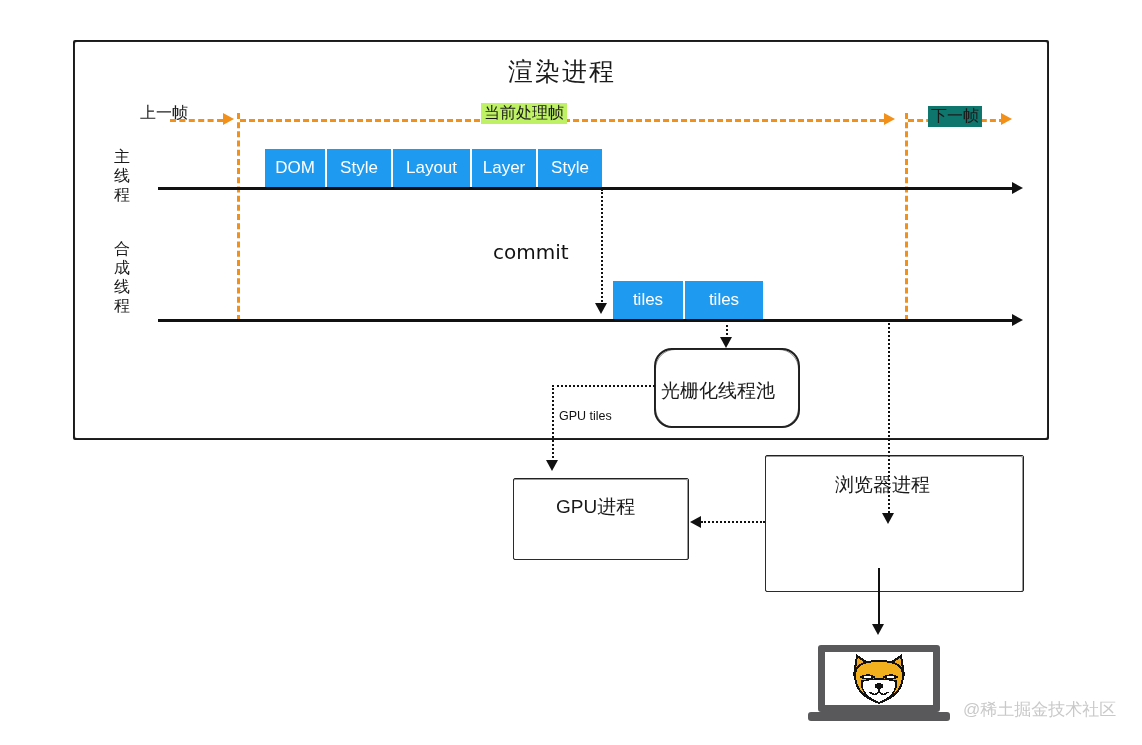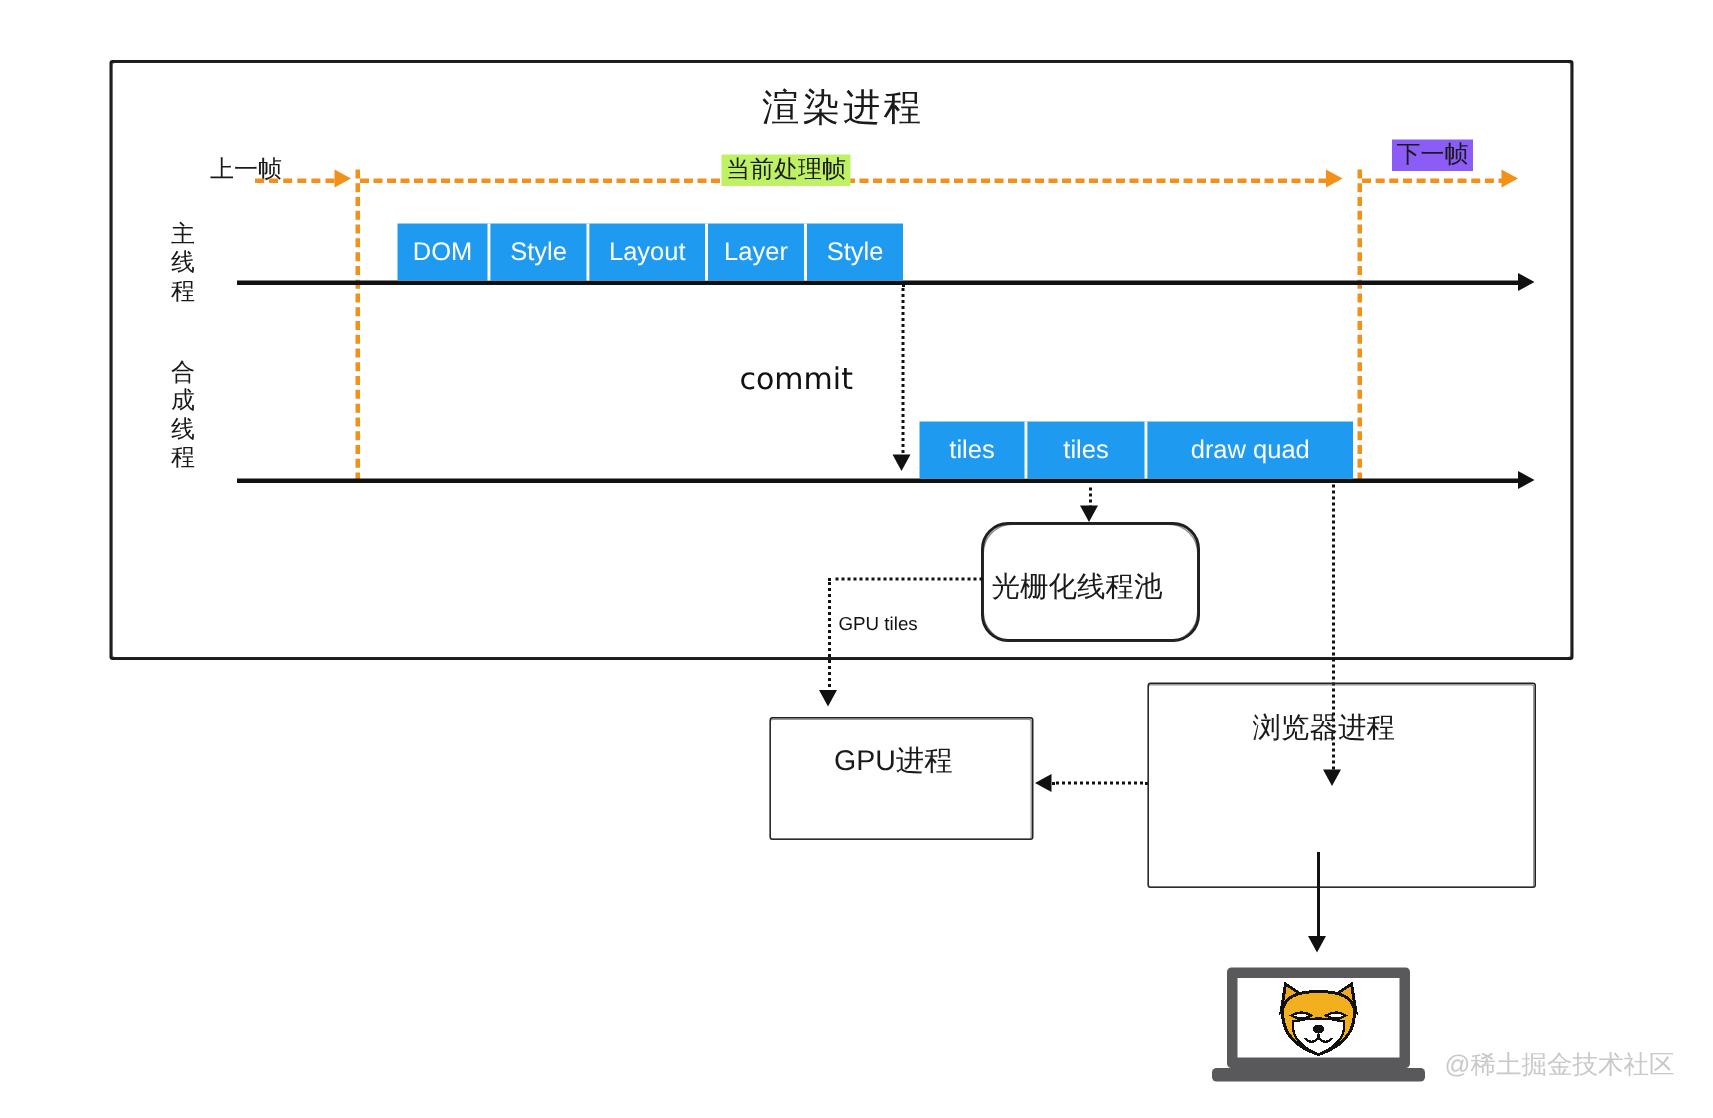--- a/index.html
+++ b/index.html
@@ -209,21 +209,21 @@
   <div class="abs dashed-orange-v" style="left:237px; top:113px; height:208px;"></div>
 
   <div class="abs dashed-orange-h" style="left:240px; top:119px; width:645px;"></div>
   <div class="abs arrow-right-orange" style="left:884px; top:113px;"></div>
   <div class="abs label-cn" style="left:481px; top:103px; background:#bef264; padding:0 3px;">当前处理帧</div>
 
   <div class="abs dashed-orange-v" style="left:905px; top:113px; height:208px;"></div>
 
   <div class="abs dashed-orange-h" style="left:908px; top:119px; width:97px;"></div>
   <div class="abs arrow-right-orange" style="left:1001px; top:113px;"></div>
-  <div class="abs label-cn" style="left:928px; top:93px; background:#8b5cf6; padding:0 3px;">下一帧</div>
+  <div class="abs label-cn" style="left:928px; top:106px; background:#0f766e; padding:0 3px;">下一帧</div>
 
   <div class="abs label-cn-vert" style="left:112px; top:148px;">
     <div>主</div>
     <div>线</div>
     <div>程</div>
   </div>
 
   <div class="abs solid-h" style="left:158px; top:187px; width:856px;"></div>
   <div class="abs arrow-right-black" style="left:1012px; top:182px;"></div>
 
@@ -246,21 +246,20 @@
     <div>线</div>
     <div>程</div>
   </div>
 
   <div class="abs solid-h" style="left:158px; top:319px; width:856px;"></div>
   <div class="abs arrow-right-black" style="left:1012px; top:314px;"></div>
 
   <div class="abs" style="left:613px; top:281px; height:38px; display:flex;">
     <div class="blue-block" style="width:72px;">tiles</div>
     <div class="blue-block" style="width:80px;">tiles</div>
-    <div class="blue-block last" style="width:137px;">draw quad</div>
   </div>
 
   <div class="abs dotted-black-v" style="left:726px; top:320px; height:19px;"></div>
   <div class="abs arrow-down-black" style="left:720px; top:337px;"></div>
 
   <div class="abs rounded-pool" style="left:654px; top:348px; width:146px; height:80px;"></div>
   <div class="abs box-cn" style="left:661px; top:378px;">光栅化线程池</div>
 
   <div class="abs dotted-black-h" style="left:552px; top:385px; width:103px;"></div>
   <div class="abs dotted-black-v" style="left:552px; top:385px; height:77px;"></div>

